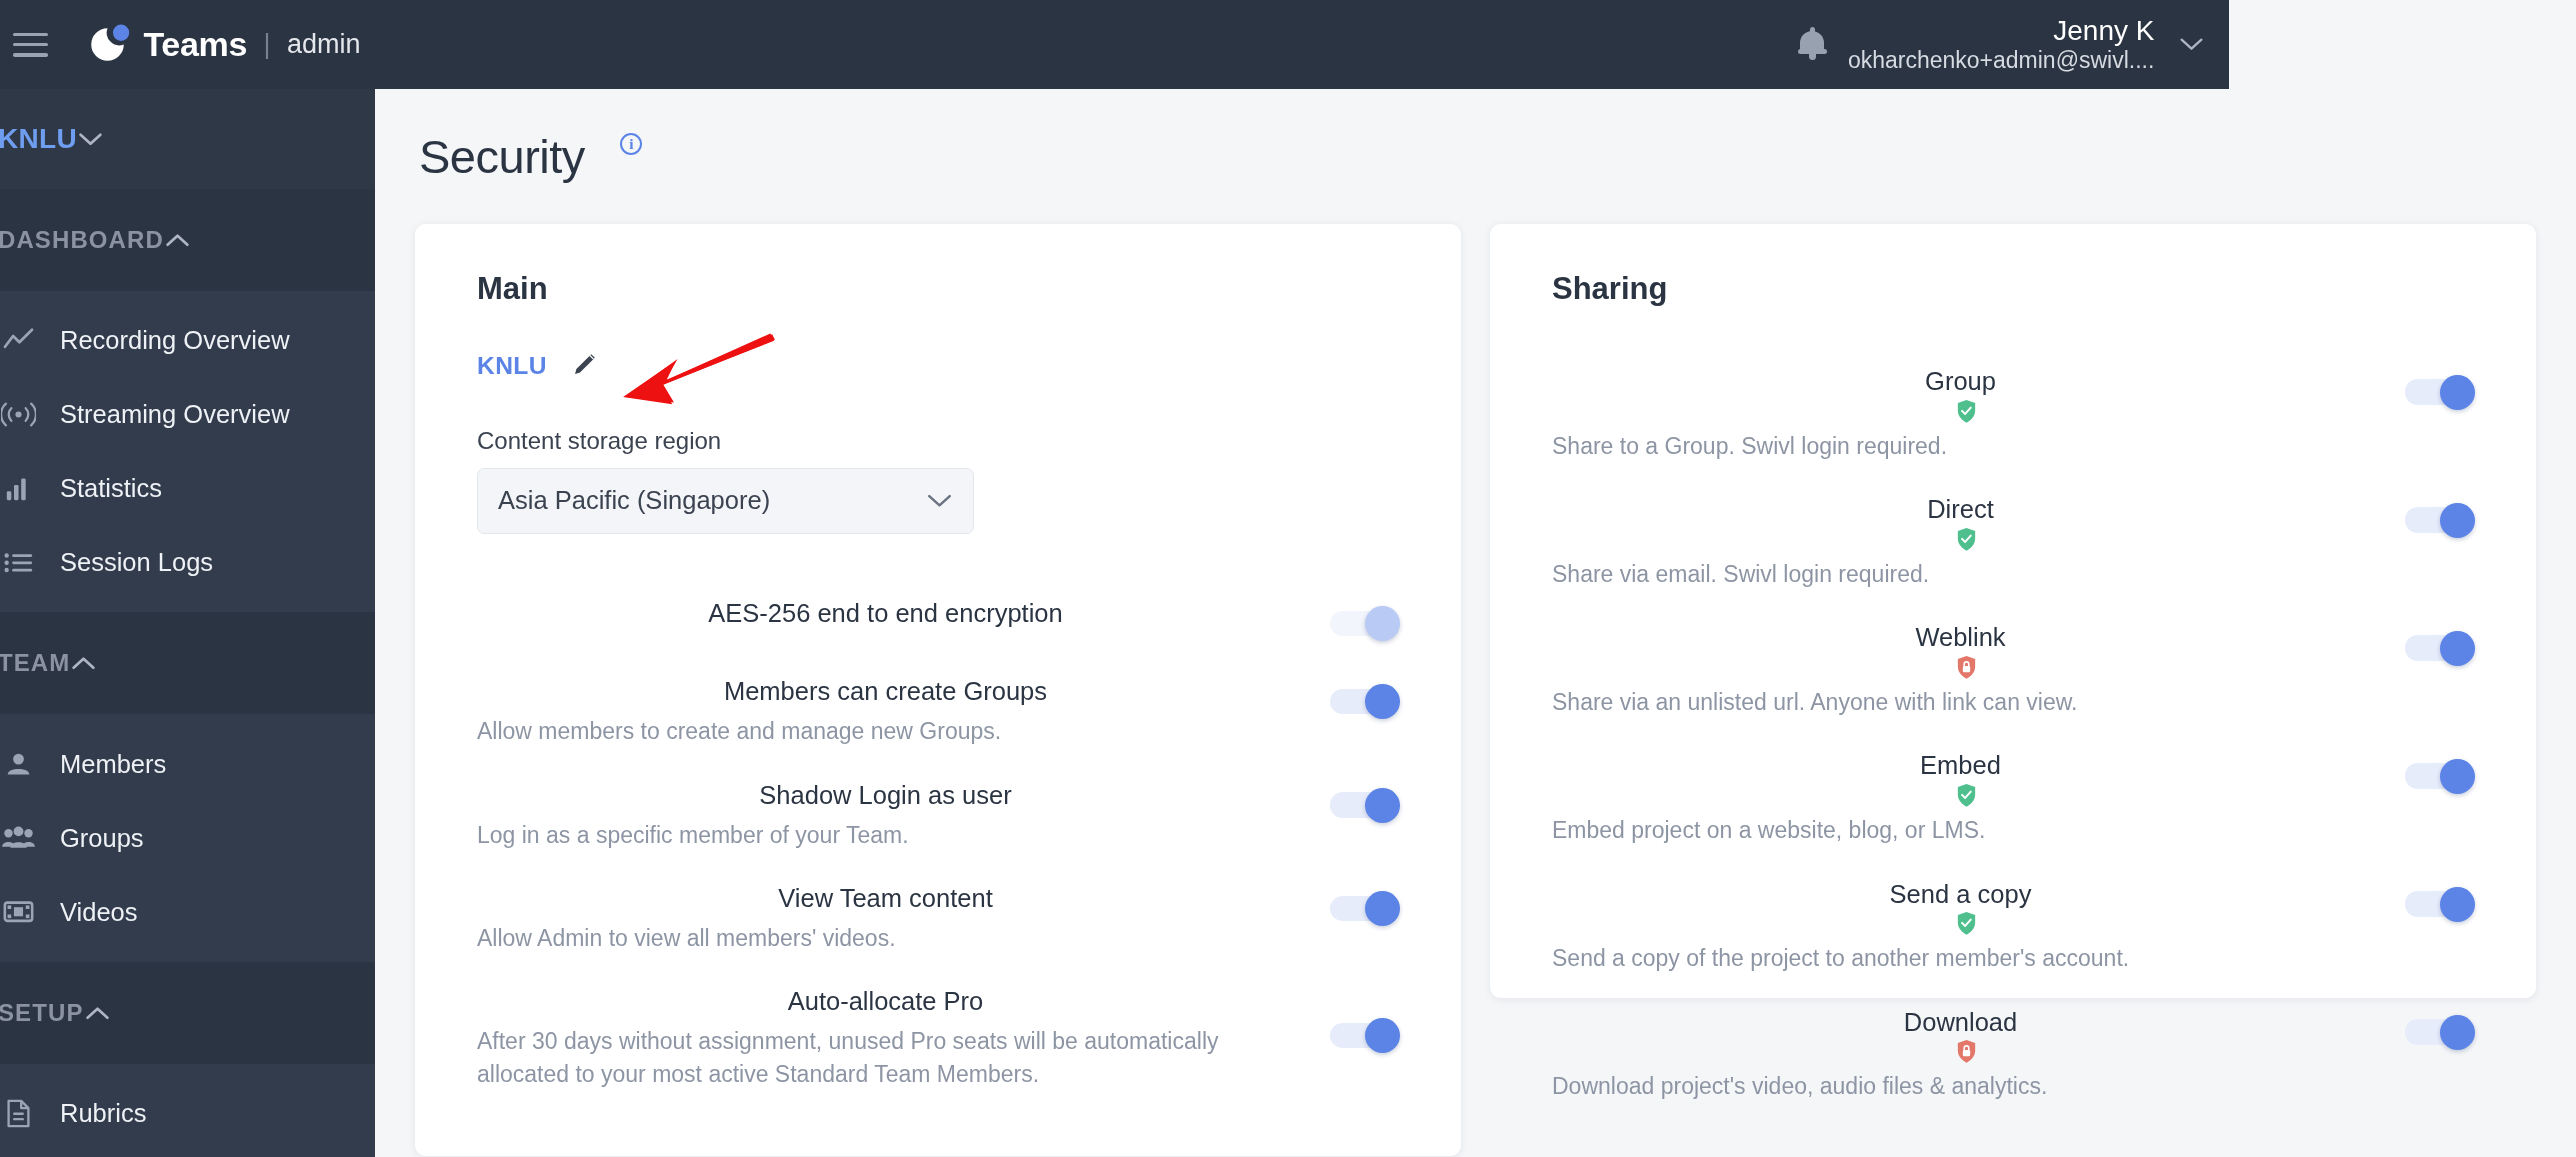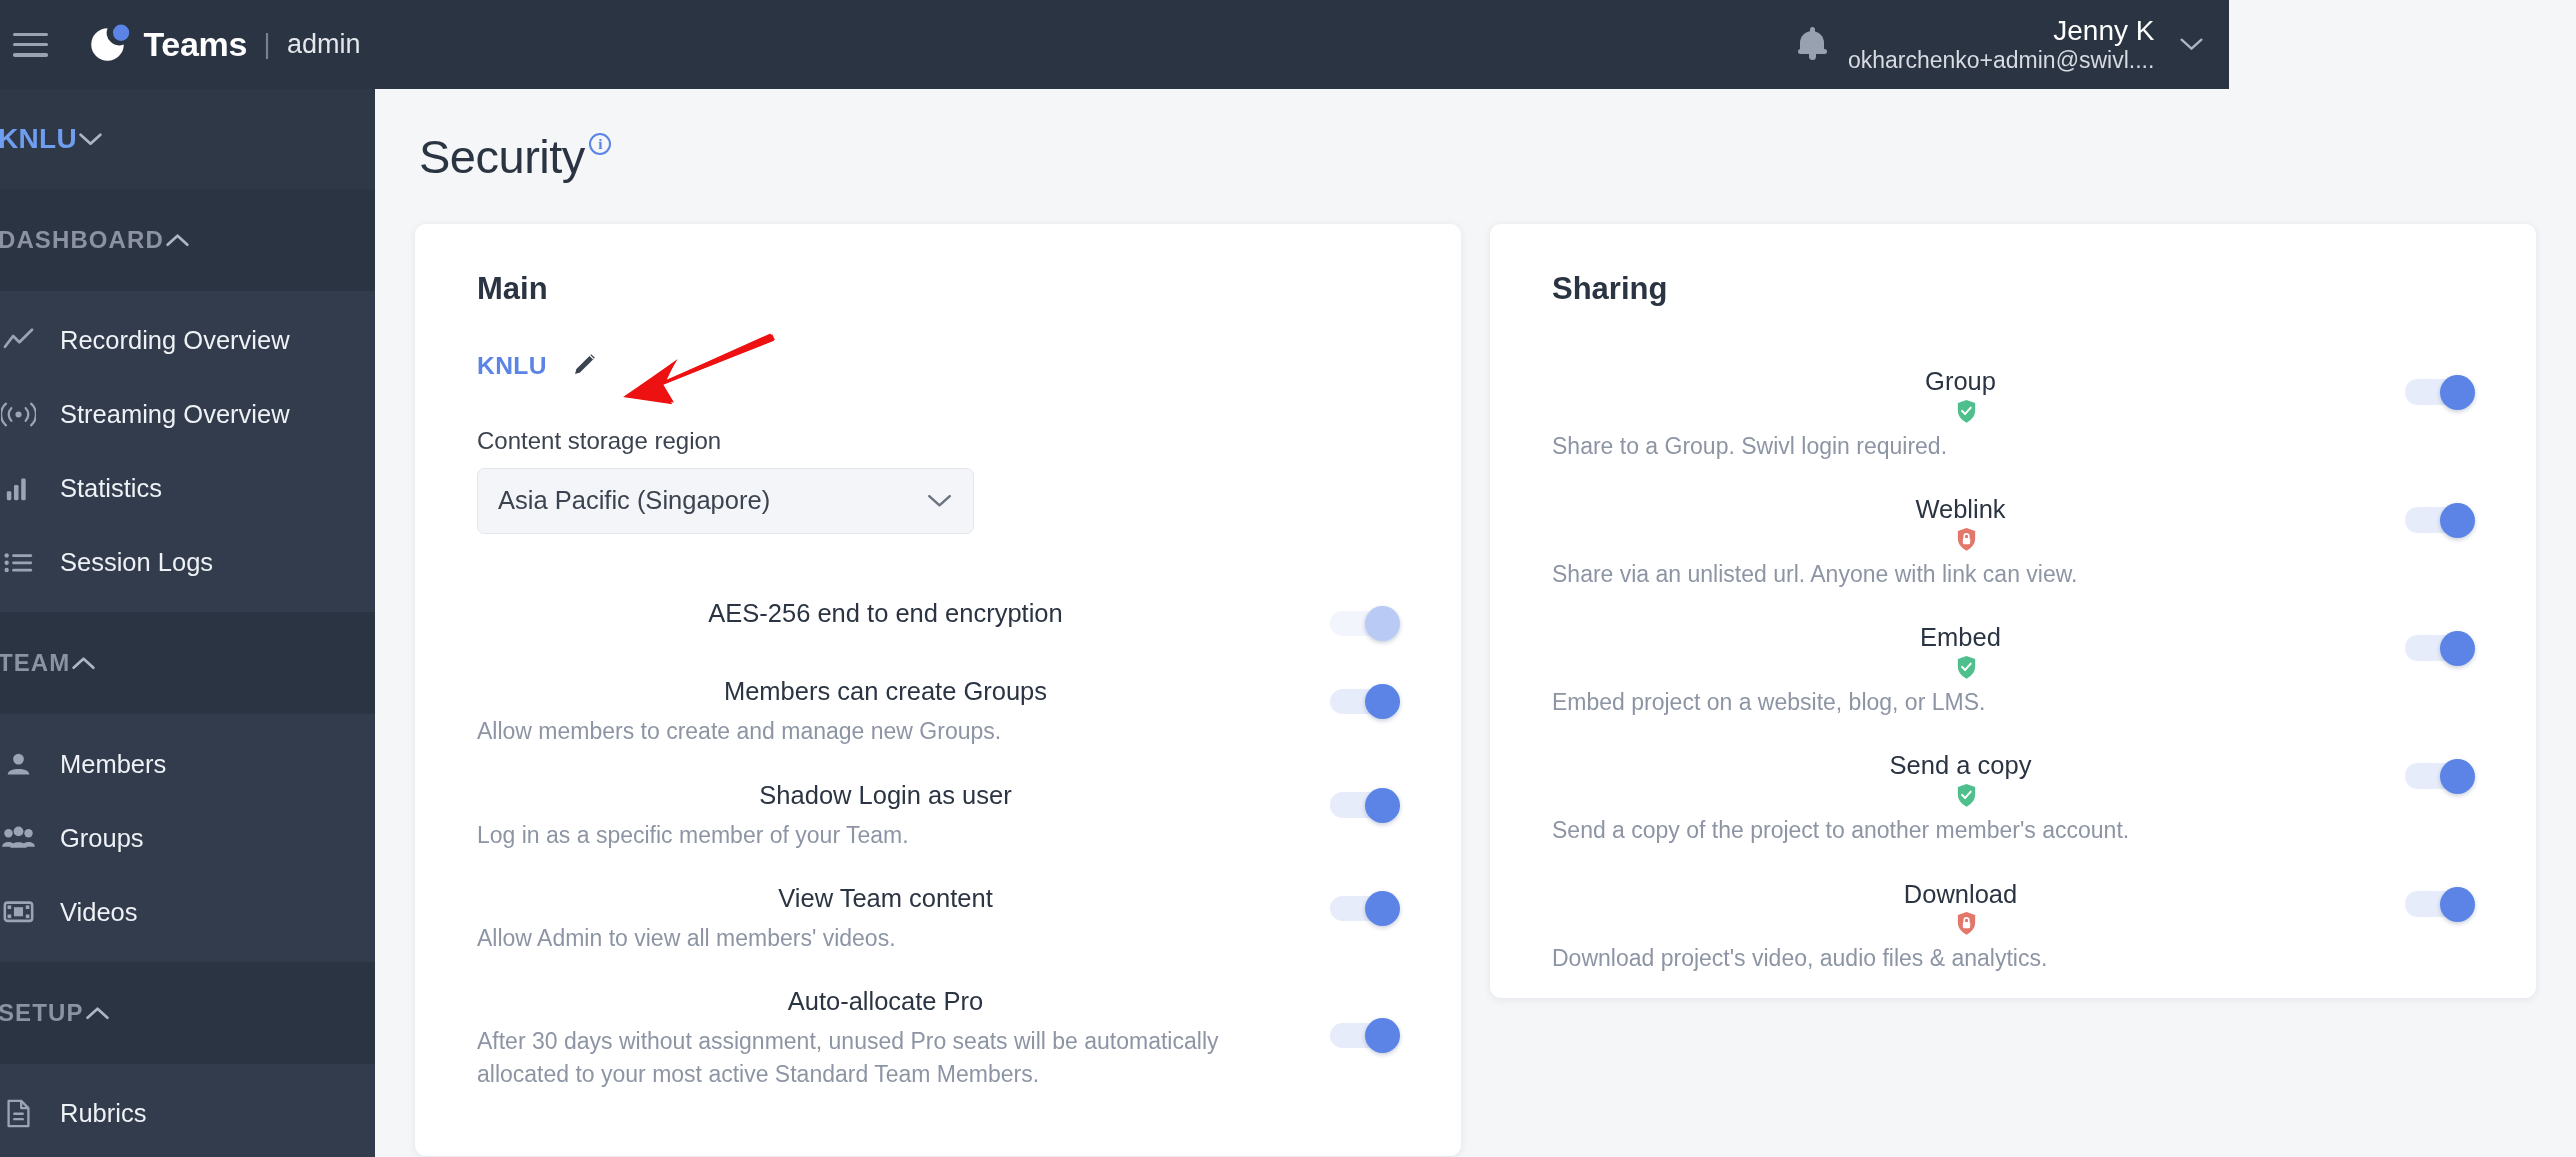--- a/index.html
+++ b/index.html
@@ -108,21 +108,21 @@
 
   .chev { width: 27px; height: 16.4px; display:block; }
 
   
   .content {
     position: absolute; top: 89px; left: 375px;
     width: 2201px; height: 1069px;
     background: #f4f6f8; overflow: hidden;
   }
   .page-title-wrap {
-    padding: 40px 0 0 44px; display: flex; align-items: flex-start;
+    padding: 40px 0 0 44px; display: flex; align-items: flex-start; gap: 31px;
   }
   .page-title {
     font-size: 47px; font-weight: 400; color: #2b3442; letter-spacing: -0.5px;
   }
   .info-badge {
     margin-left: 4.6px; margin-top: 3.6px;
     width: 22px; height: 22px; border-radius: 50%;
     border: 2.3px solid #5b84e6; color: #5b84e6;
     font-size: 15.5px; font-weight: 700; line-height: 18px; text-align: center;
     font-family: "Liberation Serif", serif;
@@ -488,20 +488,38 @@
               </span>
             </div>
             <div class="toggle-desc">Share to a Group. Swivl login required.</div>
           </div>
           <div class="switch">
             <div class="track"></div>
               <div class="knob"></div>
           </div>
         </div>
 
+        <div class="toggle-row">
+          <div class="toggle-text">
+            <div class="toggle-name">
+              <span>Direct</span>
+              <span class="shield">
+                <svg width="21" height="24.6" viewBox="0 0 23 27">
+                    <path d="M11.5 1 L21 4.5 V13 C21 19 16 24 11.5 26 C7 24 2 19 2 13 V4.5 Z" fill="#4fc08d"></path>
+                    <path d="M6.6 13 L10 16.4 L16.2 9.5" stroke="#ffffff" stroke-width="2.2" fill="none" stroke-linecap="round" stroke-linejoin="round"></path>
+                  </svg>
+              </span>
+            </div>
+            <div class="toggle-desc">Share via email. Swivl login required.</div>
+          </div>
+          <div class="switch">
+            <div class="track"></div>
+              <div class="knob"></div>
+          </div>
+        </div>
 
         <div class="toggle-row">
           <div class="toggle-text">
             <div class="toggle-name">
               <span>Weblink</span>
               <span class="shield">
                 <svg width="21" height="24.6" viewBox="0 0 23 27">
                     <path d="M11.5 1 L21 4.5 V13 C21 19 16 24 11.5 26 C7 24 2 19 2 13 V4.5 Z" fill="#e2776a"></path>
                     <rect x="7.5" y="12" width="8" height="7" rx="1.4" fill="#ffffff"></rect>
                     <path d="M9 12 V10 A2.5 2.5 0 0 1 14 10 V12" stroke="#ffffff" stroke-width="1.8" fill="none"></path>

